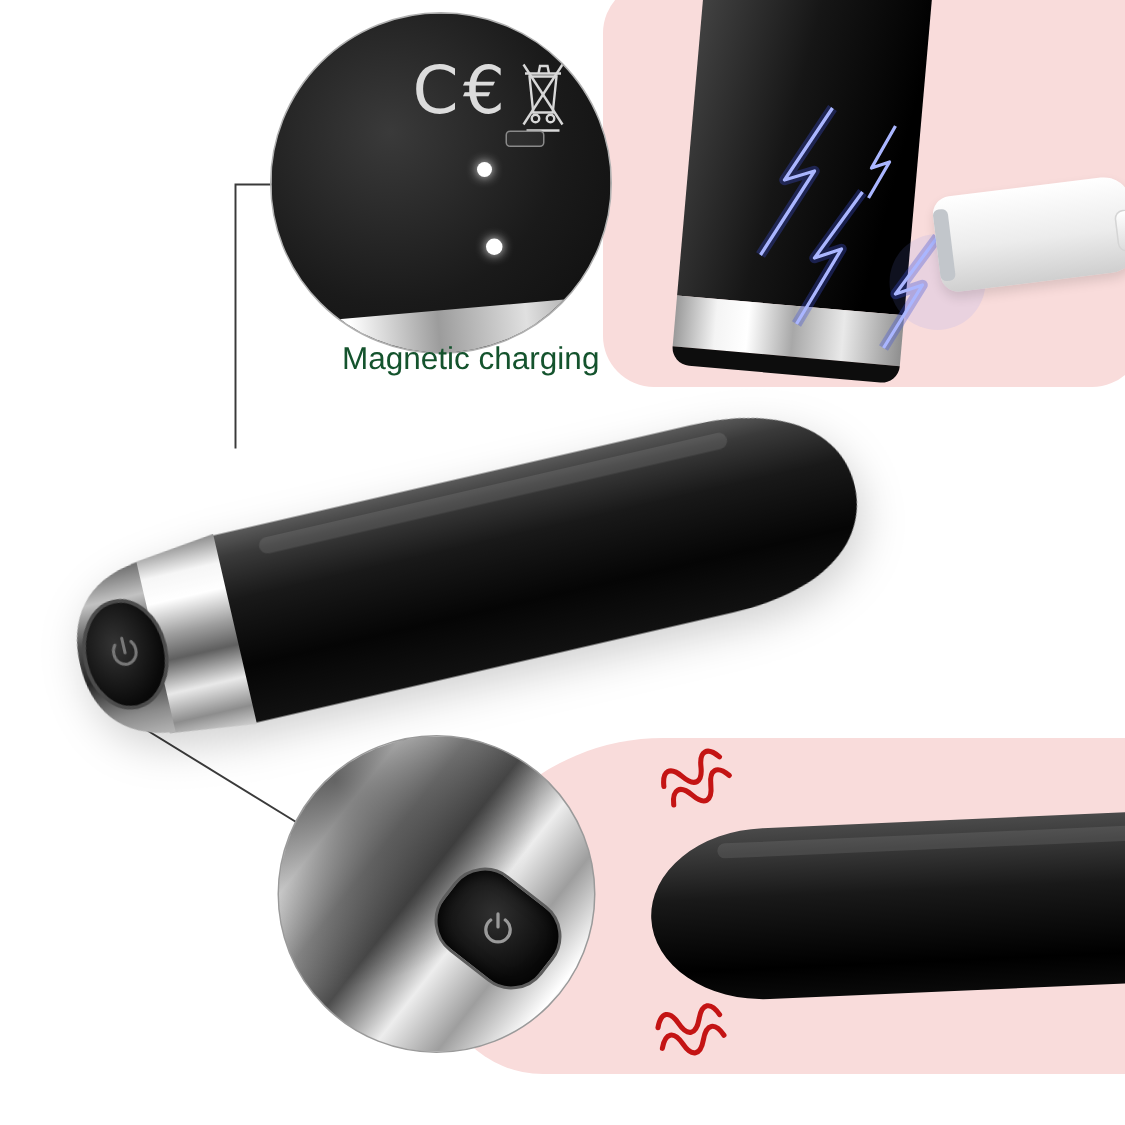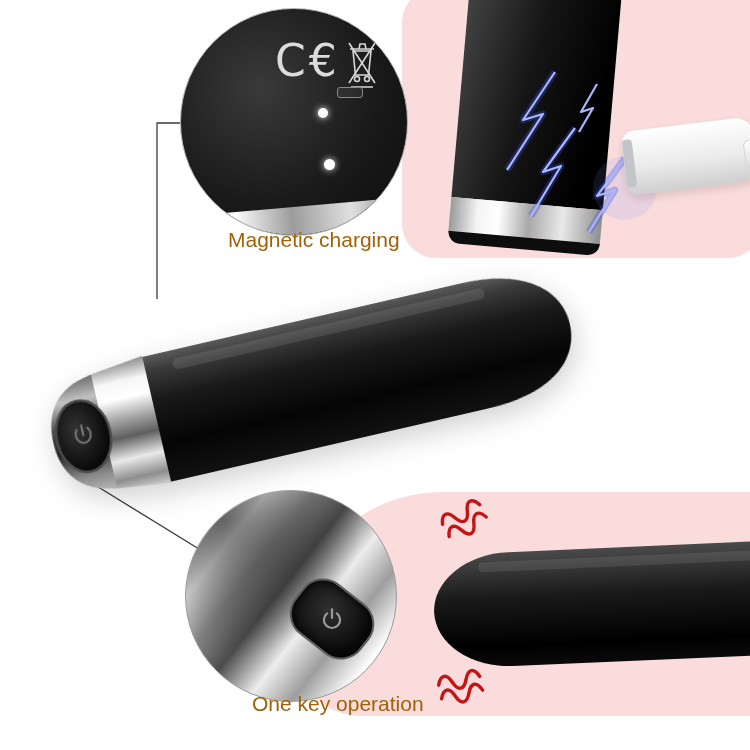--- a/index.html
+++ b/index.html
@@ -92,21 +92,21 @@
     background:radial-gradient(circle at 18% 14%, rgba(0,0,0,.55), rgba(0,0,0,0) 55%); }
   .ok-button {
     position:absolute; left:104px; top:96px; width:84px; height:64px; border-radius:26px;
     transform:rotate(38deg); border:2px solid #5c5c5c;
     background:radial-gradient(circle at 40% 40%, #303030, #0a0a0a 72%);
     box-shadow:inset 0 0 10px #000;
     display:flex; align-items:center; justify-content:center;
   }
 
   
-  .callout-label { position:absolute; z-index:4; font-size:21px; color:#a16207; }
+  .callout-label { position:absolute; z-index:4; font-size:21px; color:#14532d; }
   .label-magnetic { left:228px; top:228px; }
   .label-onekey  { left:252px; top:692px; }
 </style>
 </head>
 <body>
 
 <div class="canvas">
 
   <div class="charge-panel">
     <div class="cp-device">
@@ -219,15 +219,14 @@
       <svg width="26" height="26" viewBox="0 0 24 24" style="transform:rotate(-38deg)">
         <g stroke="#9a9a9a" stroke-width="2" fill="none" stroke-linecap="round">
           <path d="M12,3 L12,11"></path>
           <path d="M16.5,6.8 A7.5,7.5 0 1 1 7.5,6.8"></path>
         </g>
       </svg>
     </div>
   </div>
 
   <div class="callout-label label-magnetic">Magnetic charging</div>
-  <div class="callout-label label-onekey">One key operation</div>
 
 </div>
 
 </body></html>

